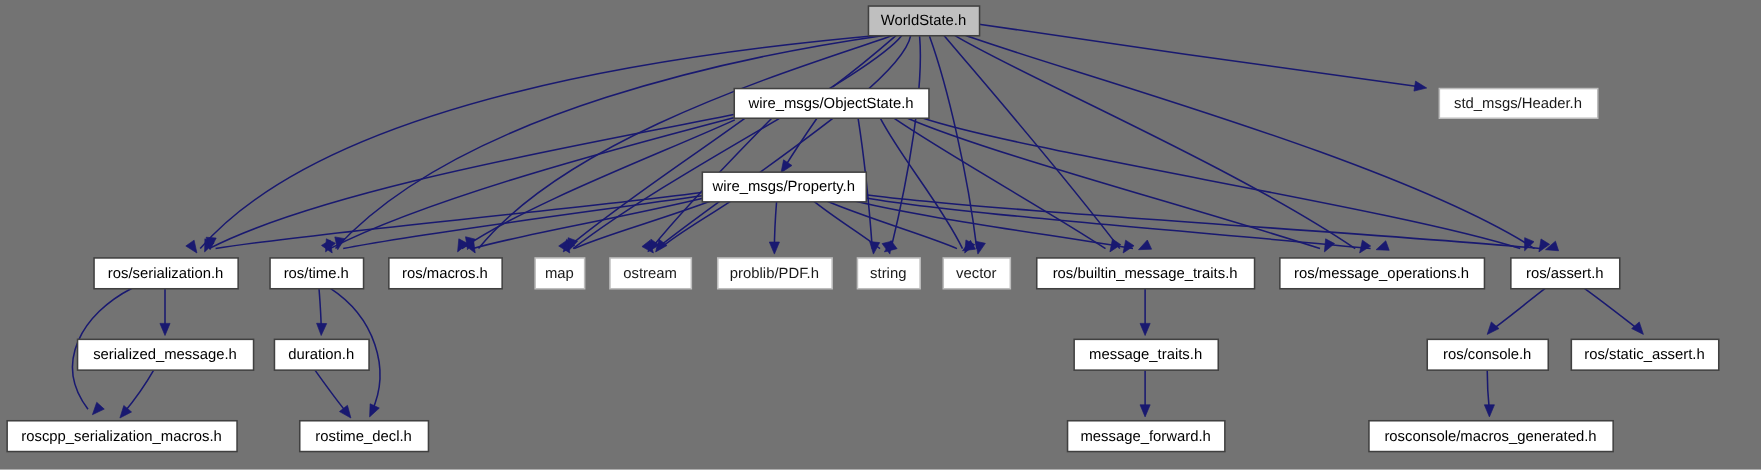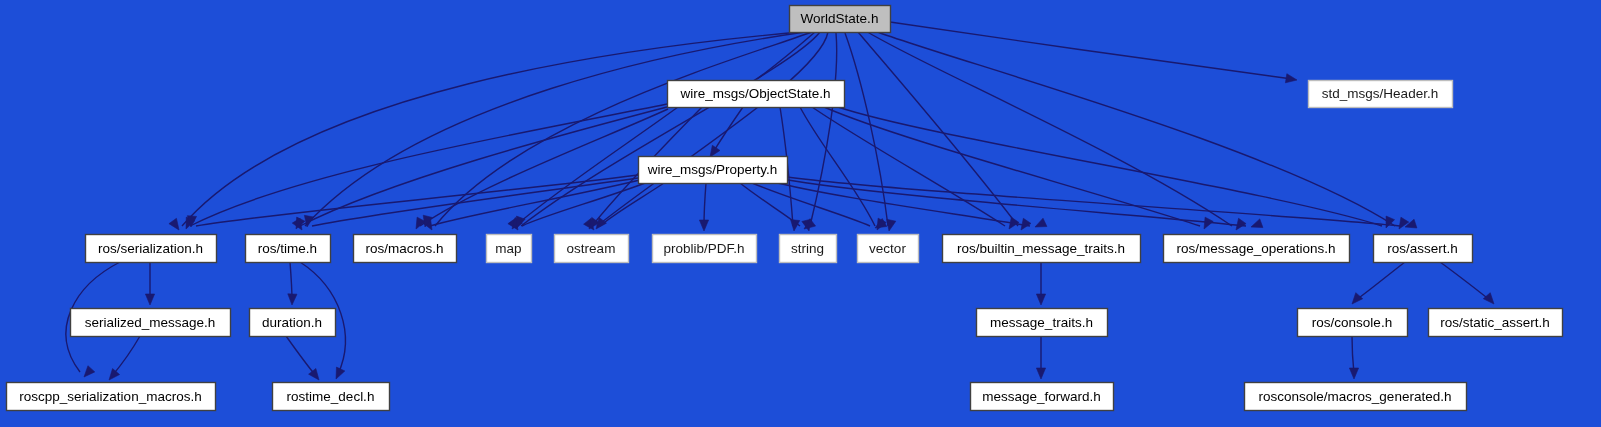--- a/index.html
+++ b/index.html
@@ -8,21 +8,21 @@
     background: #ffffff;
   }
   body {
     font-family: "Liberation Sans", sans-serif;
   }
   #graph-wrap {
     position: relative;
     width: 1601px;
     height: 427px;
     overflow: hidden;
-    background: #1d4ed8;
+    background: #737373;
   }
   svg#dep-graph {
     display: block;
     width: 1601px;
     height: 427px;
   }
   .edge-path {
     fill: none;
     stroke: #191970;
     stroke-width: 1.4px;

